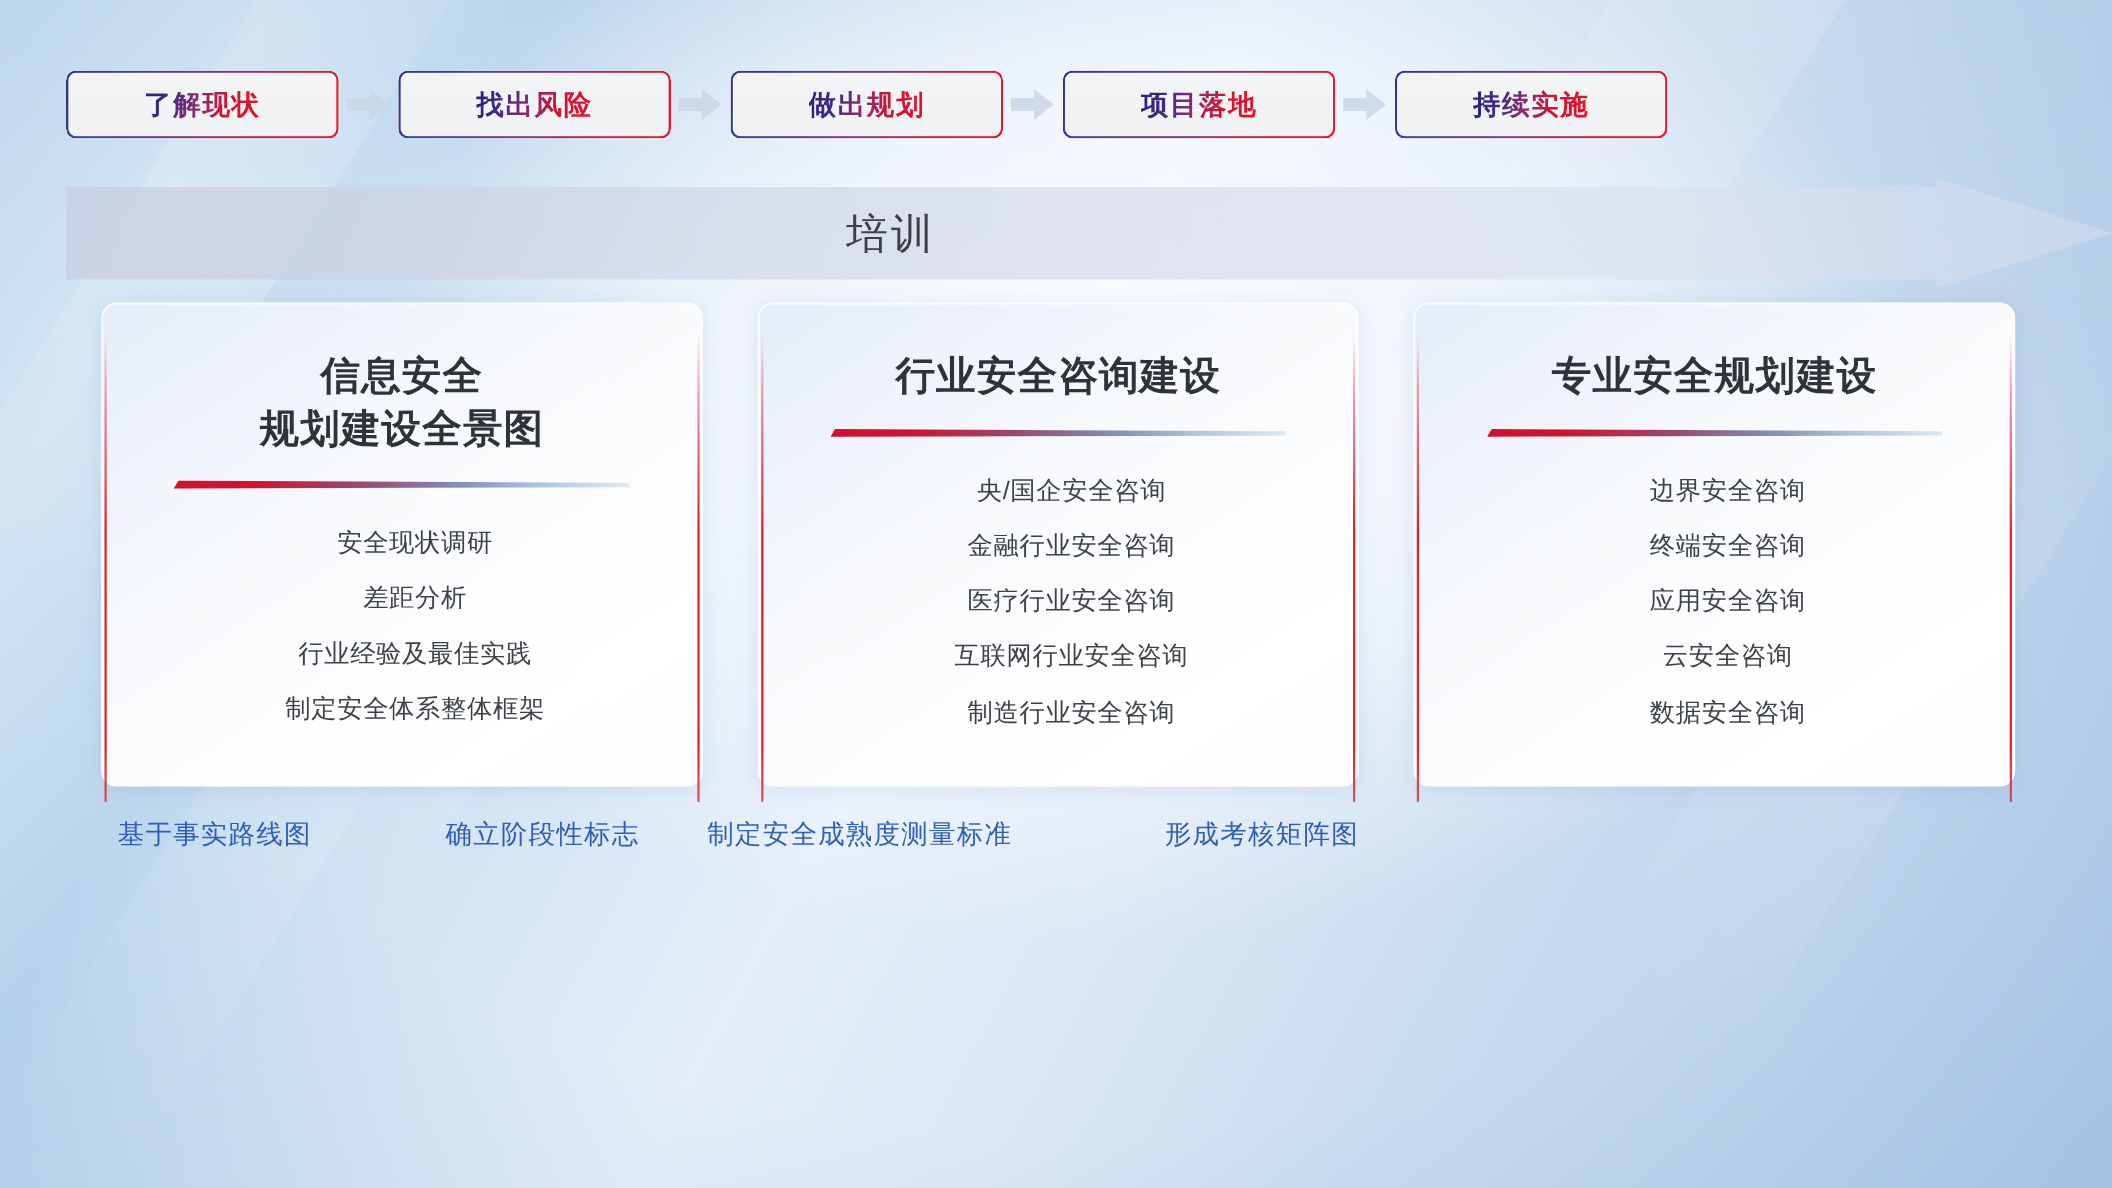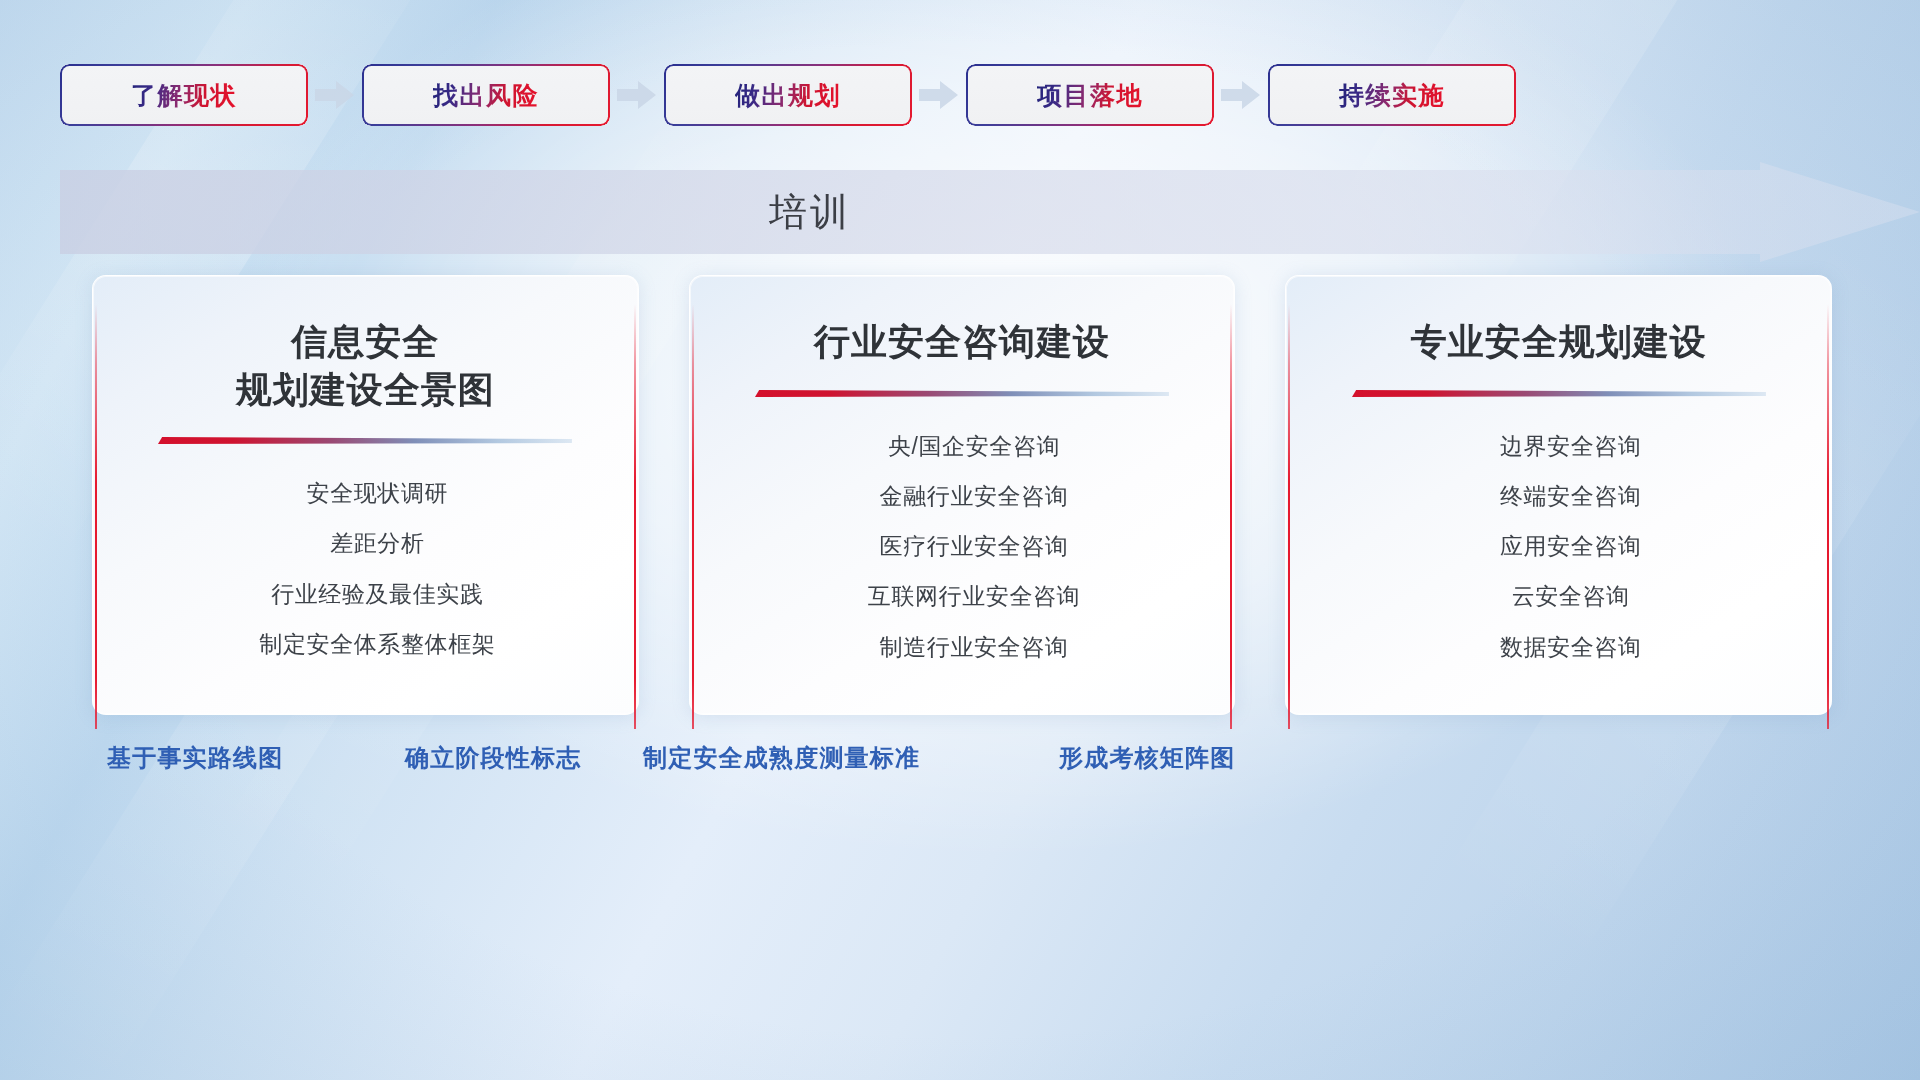--- a/index.html
+++ b/index.html
@@ -208,21 +208,21 @@
     position: absolute;
     left: 0;
     top: 742px;
     width: 1920px;
     height: 50px;
   }
   .blabel {
     position: absolute;
     top: 0;
     font-size: 24px;
-    font-weight: 700;
+    font-weight: 400;
     color: #2f5fb4;
     letter-spacing: 1.2px;
     white-space: nowrap;
   }
   .bl0 { left: 107px; }
   .bl1 { left: 380px; margin-left: 25px; }
   .bl2 { left: 643px; }
   .bl3 { left: 1059px; }
 </style>
 </head>

